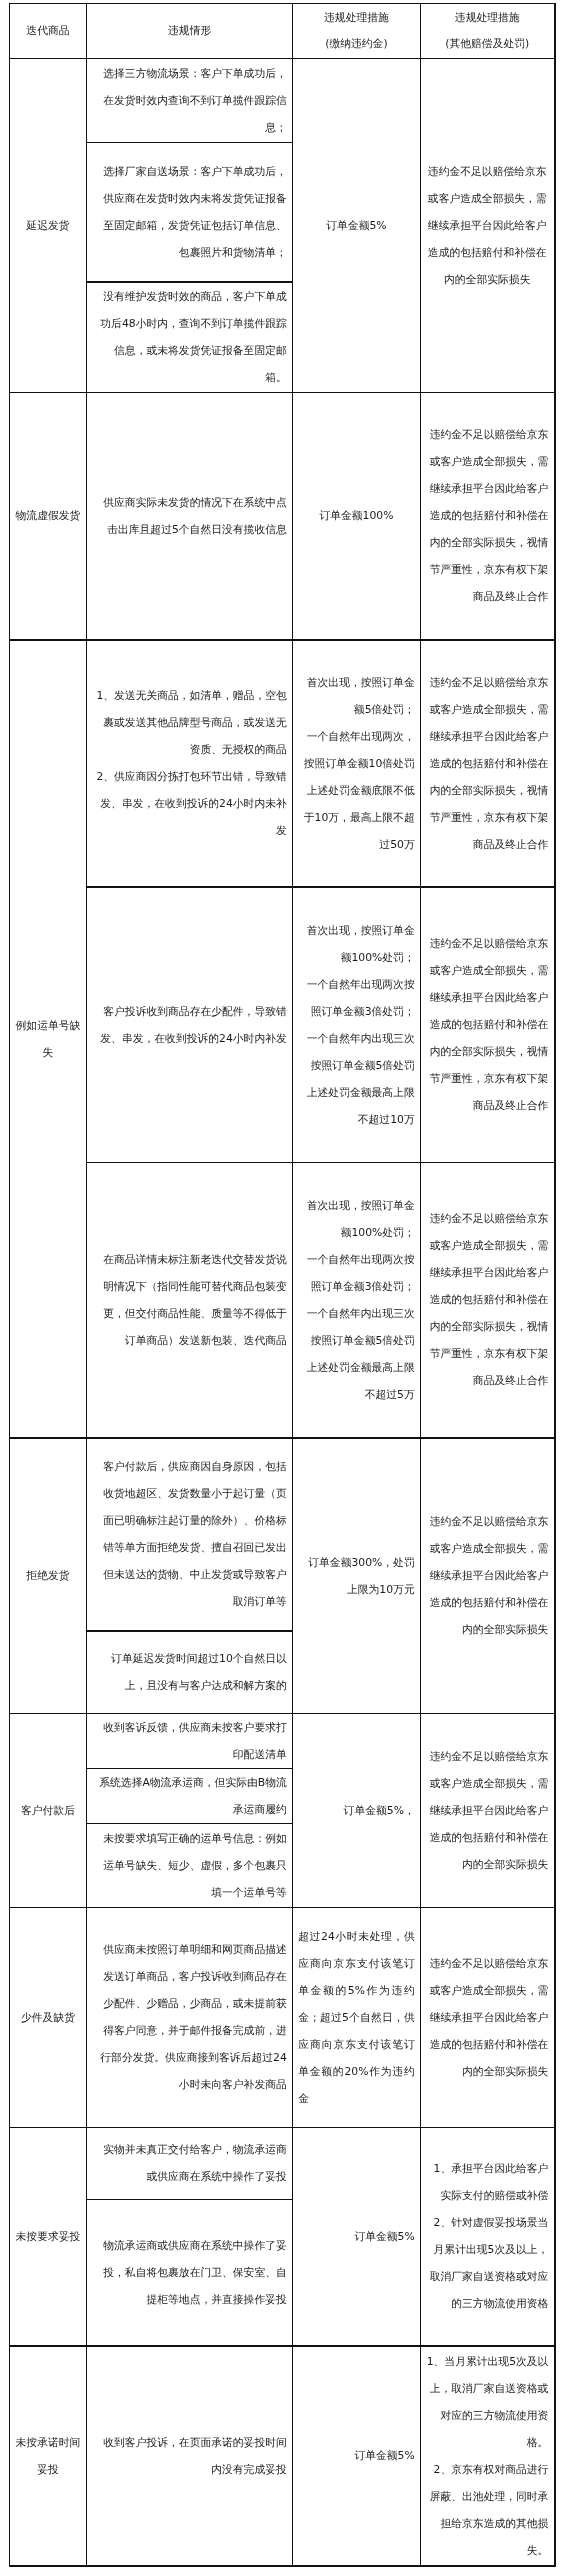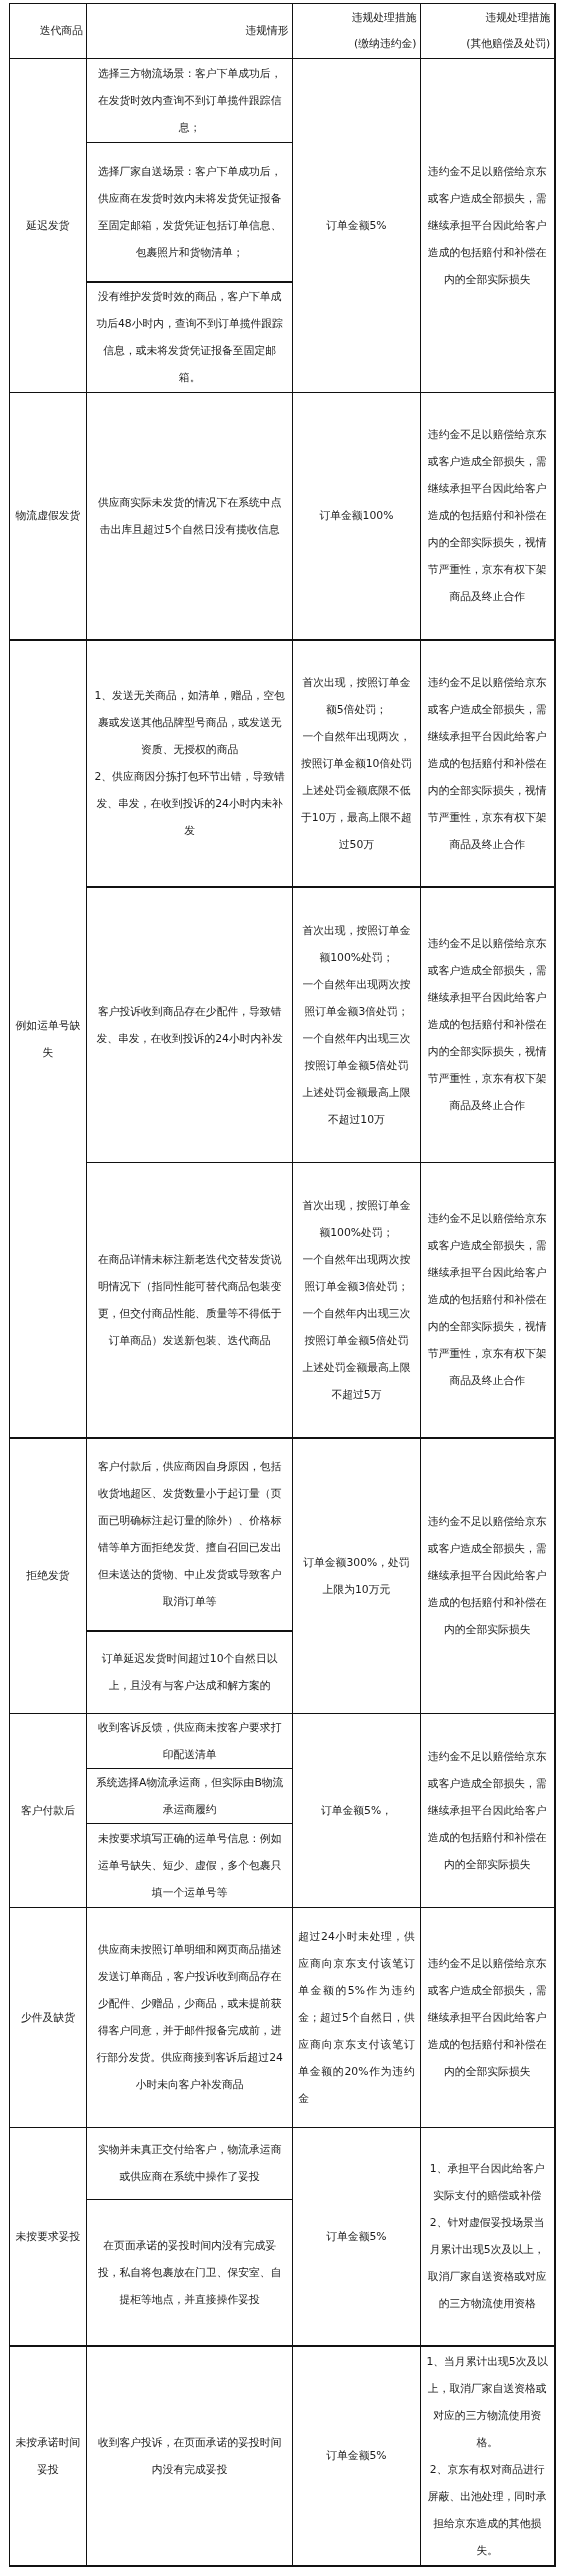--- a/index.html
+++ b/index.html
@@ -1,22 +1,22 @@
 <!DOCTYPE html>
 <html style="font-size:13.8px"><head>
 <meta charset="utf-8">
 <style>
   html, body { margin: 0; padding: 0; background: #ffffff; }
   body { width: 563px; height: 2576px; position: relative; font-family: "DejaVu Sans", "Liberation Sans", sans-serif; color: #1a1a1a; }
   .tbl { position: absolute; left: 8.6px; top: 2.6px; width: 547px; border-collapse: collapse; table-layout: fixed; }
   .tbl td, .tbl th { border: 1.3px solid #111; font-size: 10.8px; line-height: 27px; vertical-align: middle; padding: 0 5.2px; font-weight: normal; word-break: break-all; }
-  .tbl th { text-align: right; line-height: 26px; padding: 0 3.4px; height: 54px; }
+  .tbl th { text-align: center; line-height: 26px; padding: 0 3.4px; height: 54px; }
   .c1 { width: 62px; text-align: center; padding: 0 3.4px !important; }
   .center { text-align: center; }
-  .left { text-align: center; }
+  .left { text-align: right; }
   .pre { white-space: pre-line; }
   .thick-top { border-top: 2.2px solid #111 !important; }
   .thick-right { border-right: 2.2px solid #111 !important; }
   .bottom-thick td { border-bottom: 2.2px solid #111; margin-top: 30px; }
 </style>
 </head>
 <body>
 
 <table class="tbl">
   <colgroup>
@@ -112,21 +112,21 @@
   </tr>
 
   <tr>
     <td class="c1" rowspan="2">未按要求妥投</td>
     <td class="left" style="height:71px">实物并未真正交付给客户，物流承运商或供应商在系统中操作了妥投</td>
     <td class="left" rowspan="2">订单金额5%</td>
     <td class="left pre thick-right" rowspan="2">1、承担平台因此给客户实际支付的赔偿或补偿
 2、针对虚假妥投场景当月累计出现5次及以上，取消厂家自送资格或对应的三方物流使用资格</td>
   </tr>
   <tr>
-    <td class="left" style="height:145px">在页面承诺的妥投时间内没有完成妥投，私自将包裹放在门卫、保安室、自提柜等地点，并直接操作妥投</td>
+    <td class="left" style="height:145px">物流承运商或供应商在系统中操作了妥投，私自将包裹放在门卫、保安室、自提柜等地点，并直接操作妥投</td>
   </tr>
 
   <tr class="bottom-thick">
     <td class="c1 thick-top" style="height:218px">未按承诺时间妥投</td>
     <td class="left thick-top">收到客户投诉，在页面承诺的妥投时间内没有完成妥投</td>
     <td class="left thick-top">订单金额5%</td>
     <td class="left pre thick-top thick-right">1、当月累计出现5次及以上，取消厂家自送资格或对应的三方物流使用资格。
 2、京东有权对商品进行屏蔽、出池处理，同时承担给京东造成的其他损失。</td>
   </tr>
 </tbody>

